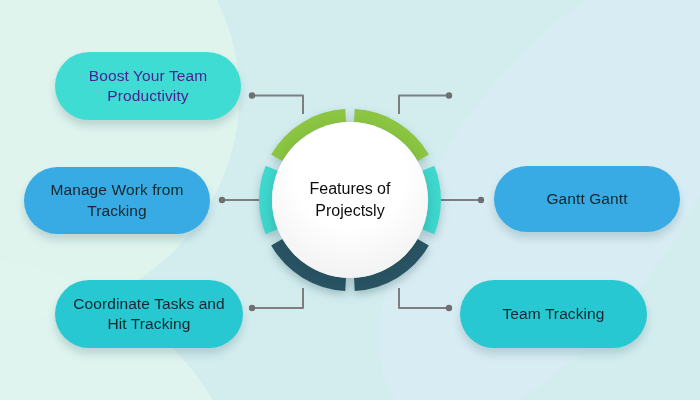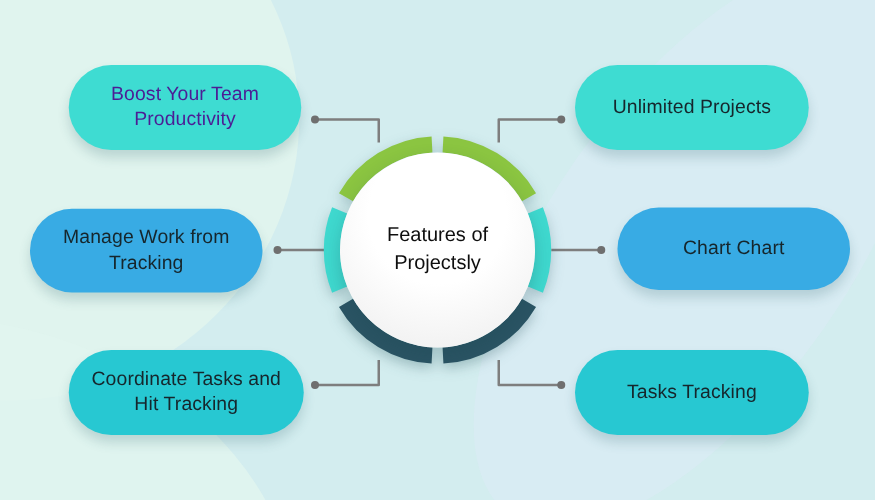--- a/index.html
+++ b/index.html
@@ -90,27 +90,24 @@
 
   <div class="pill tl" style="background-color: rgb(62, 220, 210);">
     <span style="color: #4c1d95;">Boost Your Team Productivity</span>
   </div>
   <div class="pill ml" style="background-color: rgb(56, 171, 228);">
     <span style="color: rgb(22, 38, 44);">Manage Work from Tracking</span>
   </div>
   <div class="pill bl" style="background-color: rgb(39, 200, 210);">
     <span style="color: rgb(22, 38, 44);">Coordinate Tasks and Hit Tracking</span>
   </div>
-  <div class="pill tr" style="background-color: rgb(62, 220, 210);">
-    <span style="color: rgb(22, 38, 44);">Unlimited Projects</span>
-  </div>
   <div class="pill mr" style="background-color: rgb(56, 171, 228);">
-    <span style="color: rgb(22, 38, 44);">Chart Chart</span>
+    <span style="color: rgb(22, 38, 44);">Gantt Gantt</span>
   </div>
   <div class="pill br" style="background-color: rgb(39, 200, 210);">
-    <span style="color: rgb(22, 38, 44);">Tasks Tracking</span>
+    <span style="color: rgb(22, 38, 44);">Team Tracking</span>
   </div>
 
   <div class="hub">
     <div class="hub-title">Features of Projectsly</div>
   </div>
 
 </div>
 
 </body></html>

